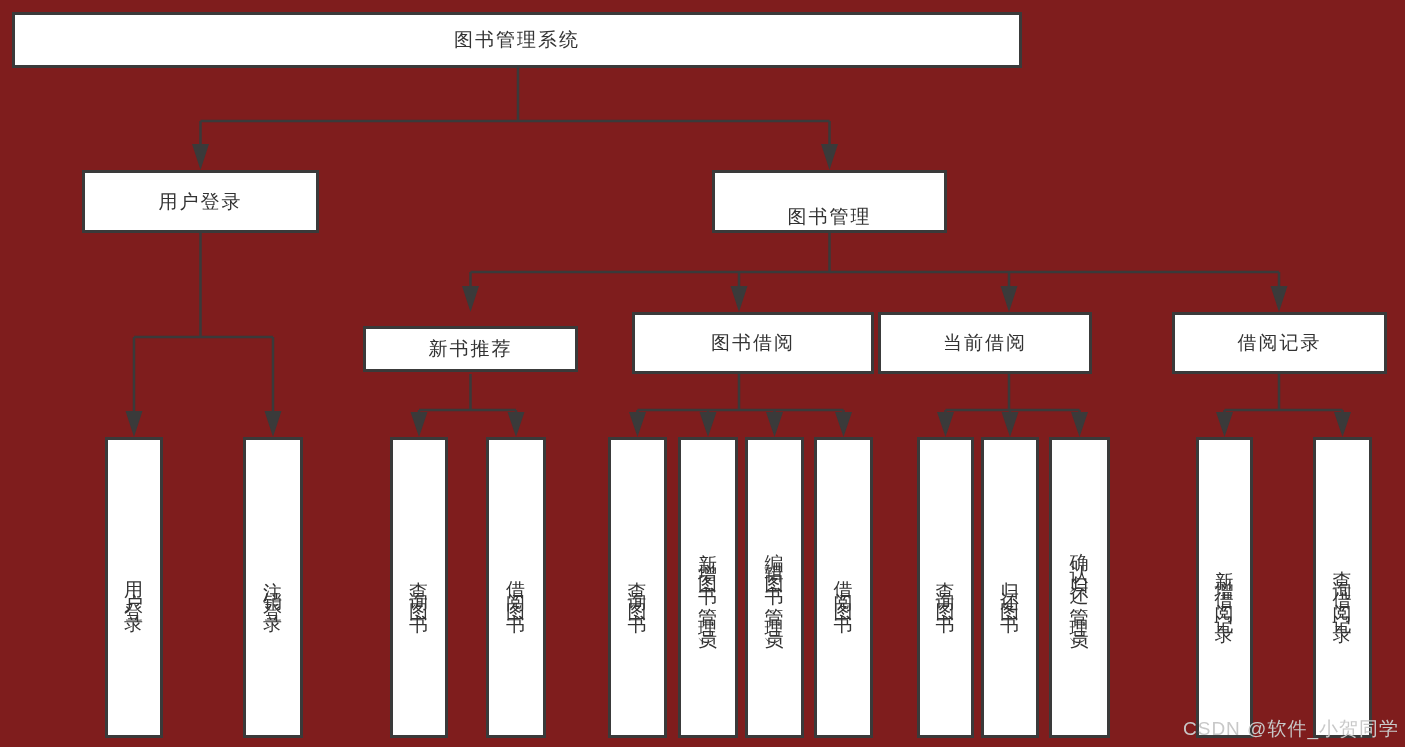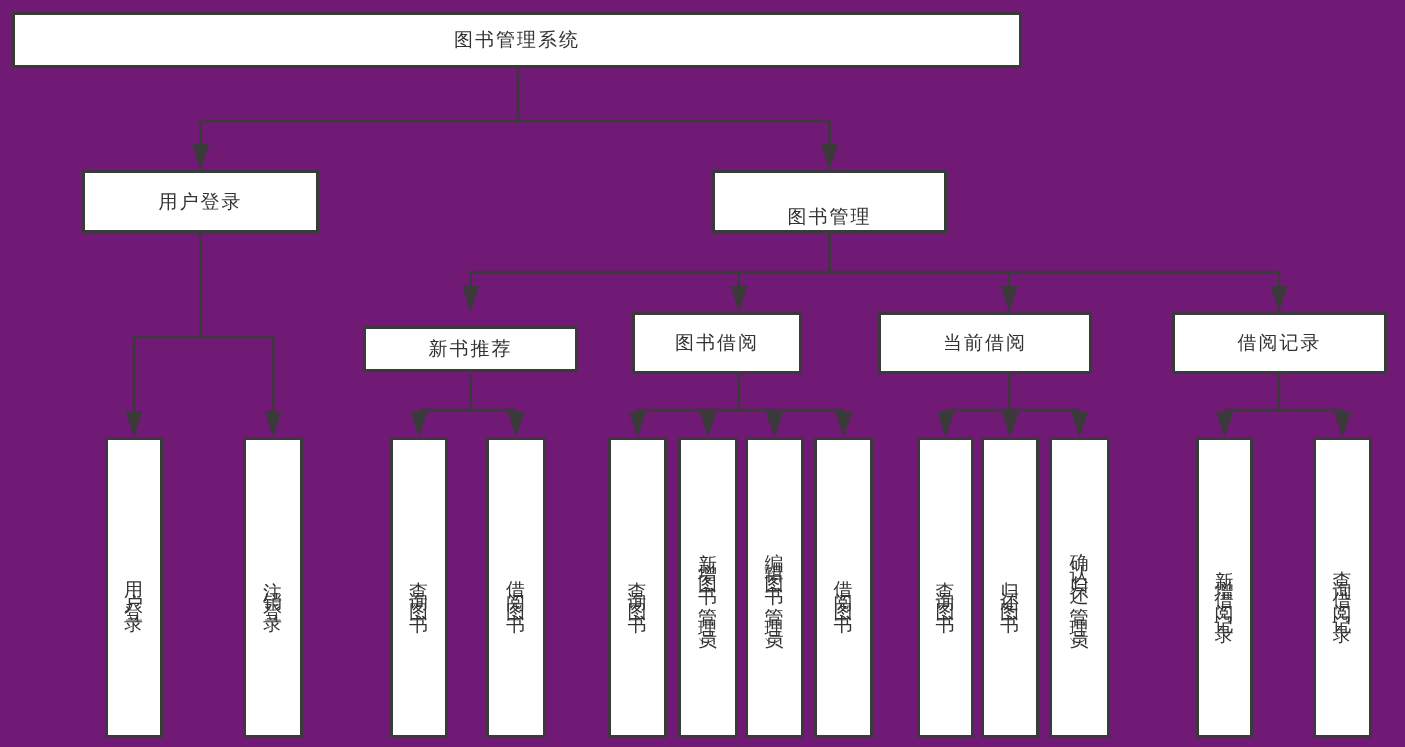--- a/index.html
+++ b/index.html
@@ -4,21 +4,21 @@
 <style>
   :root{
     --line:#3a3a3a;
     --text:#333333;
     --watermark:#c8c8c8;
   }
   html,body{margin:0;padding:0;background:#ffffff;}
   #canvas{
     position:relative;
     width:1405px;height:747px;
-    background:#701a75;
+    background:#7f1d1d;
     font-family:"Liberation Sans","DejaVu Sans",sans-serif;
     color:var(--text);
     overflow:hidden;
   }
   #connectors{position:absolute;left:0;top:0;z-index:0;}
   .hbox{
     position:absolute;
     box-sizing:border-box;
     background:#ffffff;
     border:3px solid var(--line);
@@ -129,21 +129,21 @@
   <div class="hbox" style="left:82px;top:170px;width:237px;height:63px;">
     <span>用户登录</span>
   </div>
   <div class="hbox" style="left:712px;top:170px;width:235px;height:63px;align-items:flex-end;">
     <span>图书管理</span>
   </div>
 
   <div class="hbox" style="left:363px;top:312px;width:215px;height:46px;margin-top:14px;">
     <span>新书推荐</span>
   </div>
-  <div class="hbox" style="left:632px;top:312px;width:170px;height:62px;font-family:Liberation Serif, serif;">
+  <div class="hbox" style="left:632px;top:312px;width:242px;height:62px;font-family:Liberation Serif, serif;">
     <span>图书借阅</span>
   </div>
   <div class="hbox" style="left:878px;top:312px;width:214px;height:62px;">
     <span>当前借阅</span>
   </div>
   <div class="hbox" style="left:1172px;top:312px;width:215px;height:62px;font-family:Liberation Mono, monospace;">
     <span>借阅记录</span>
   </div>
 
   <div class="vbox" style="left:105px;width:58px;">
@@ -183,14 +183,15 @@
     <span class="vtext">确认归还（管理员）</span>
   </div>
 
   <div class="vbox" style="left:1196px;width:57px;">
     <span class="vtext">新增借阅记录</span>
   </div>
   <div class="vbox" style="left:1313px;width:59px;">
     <span class="vtext">查询借阅记录</span>
   </div>
 
+  <div class="watermark">CSDN @软件_小贺同学</div>
 
 </div>
 
 </body></html>

